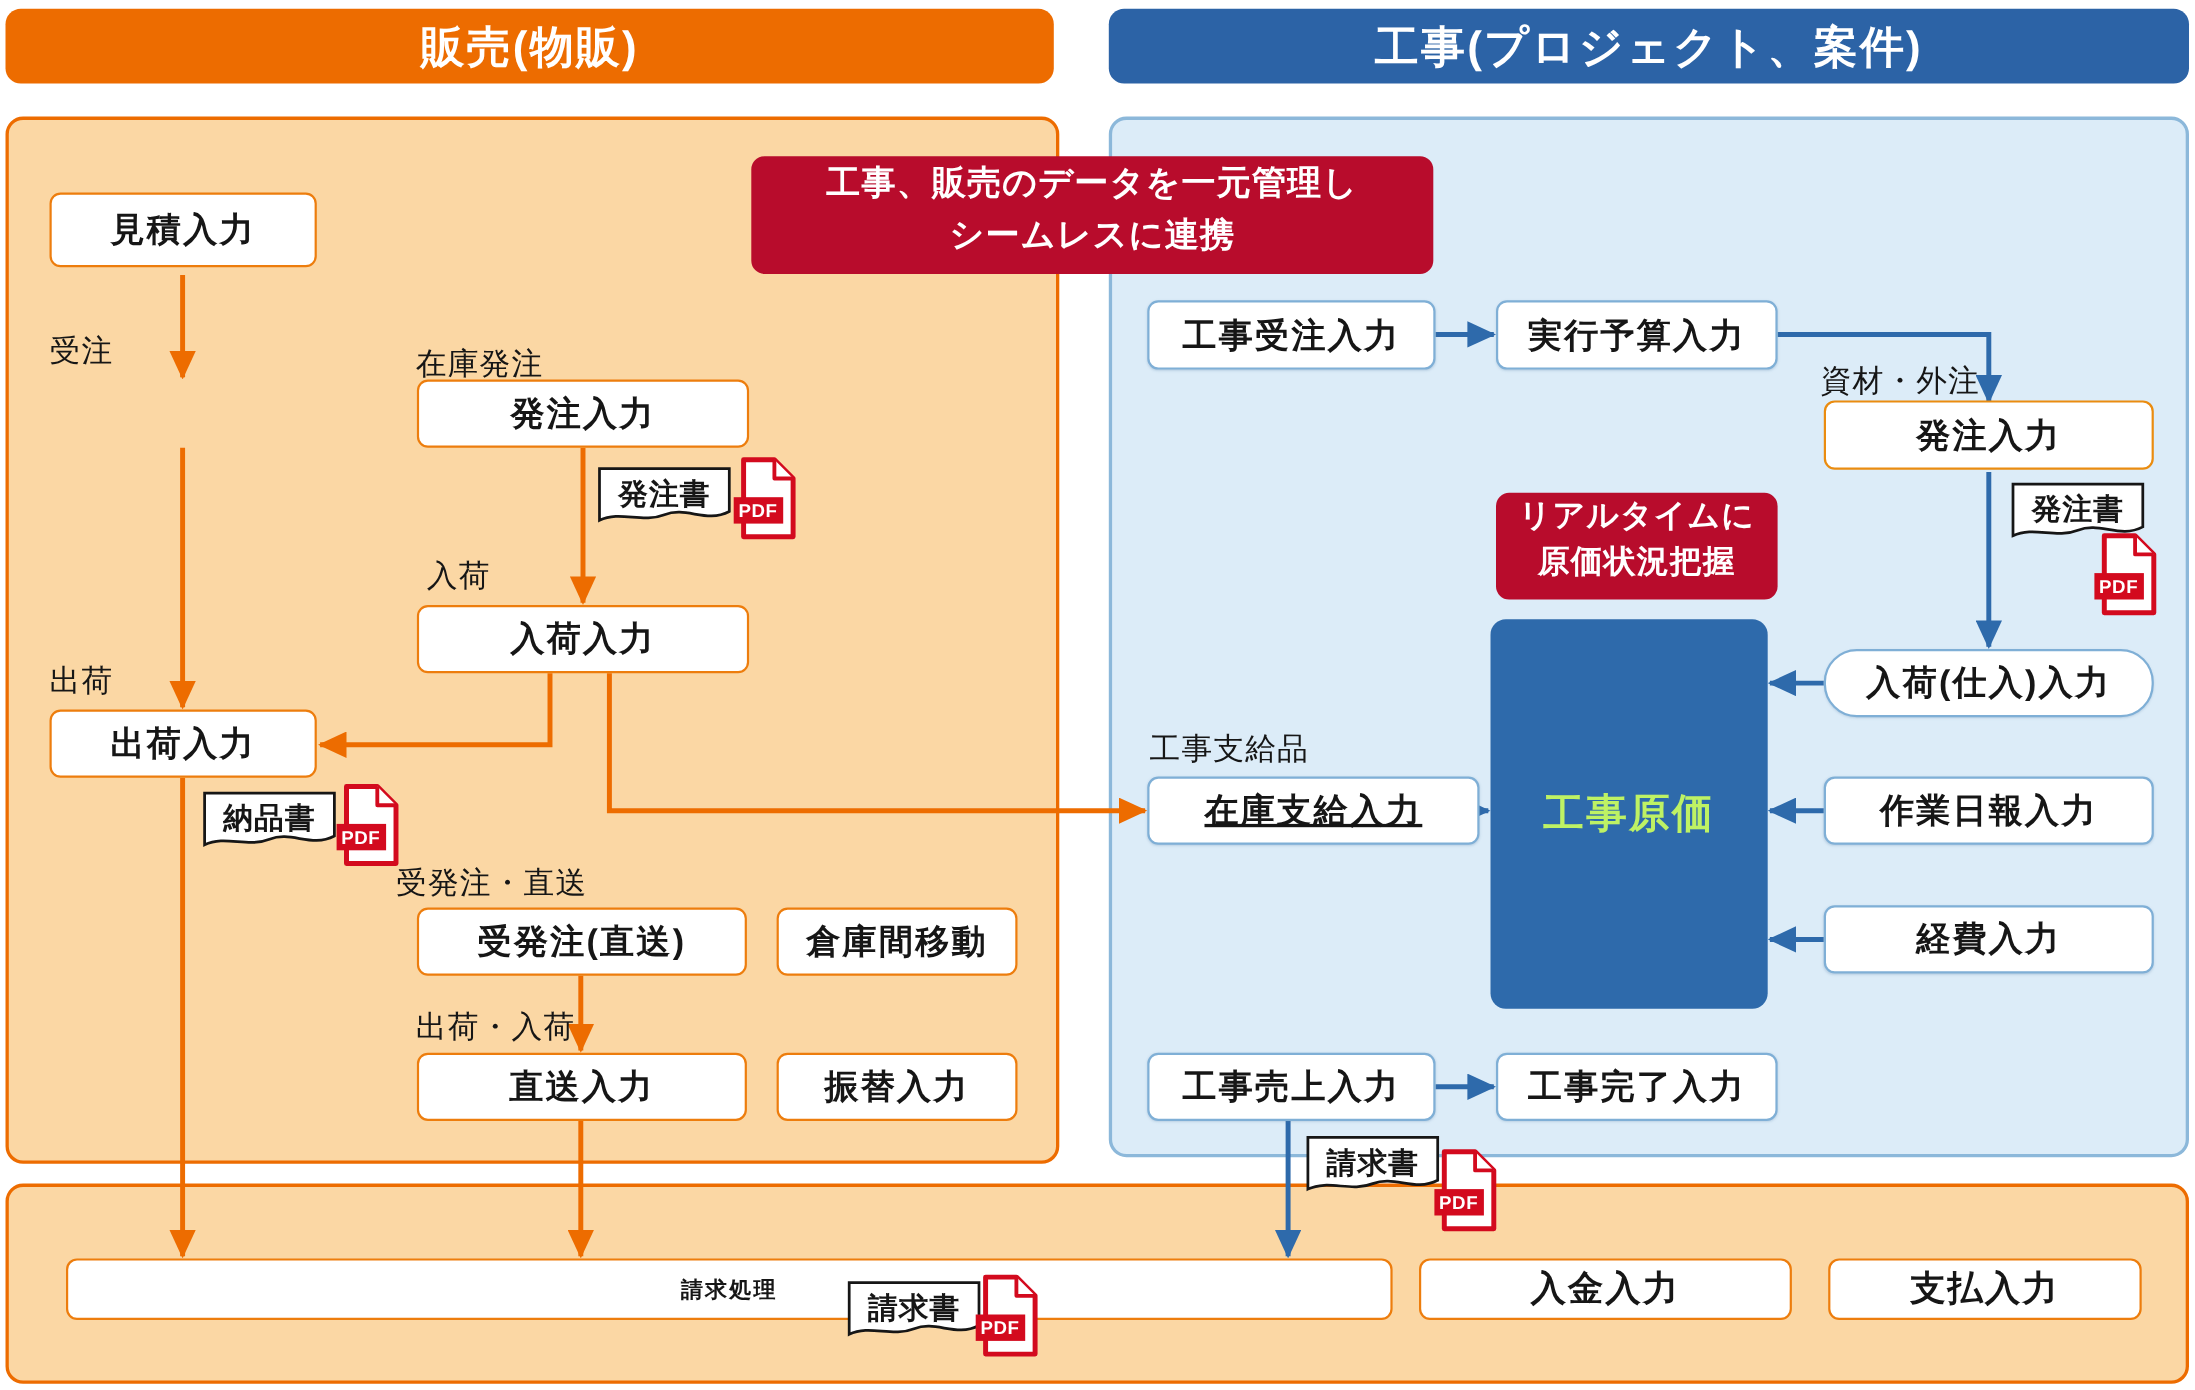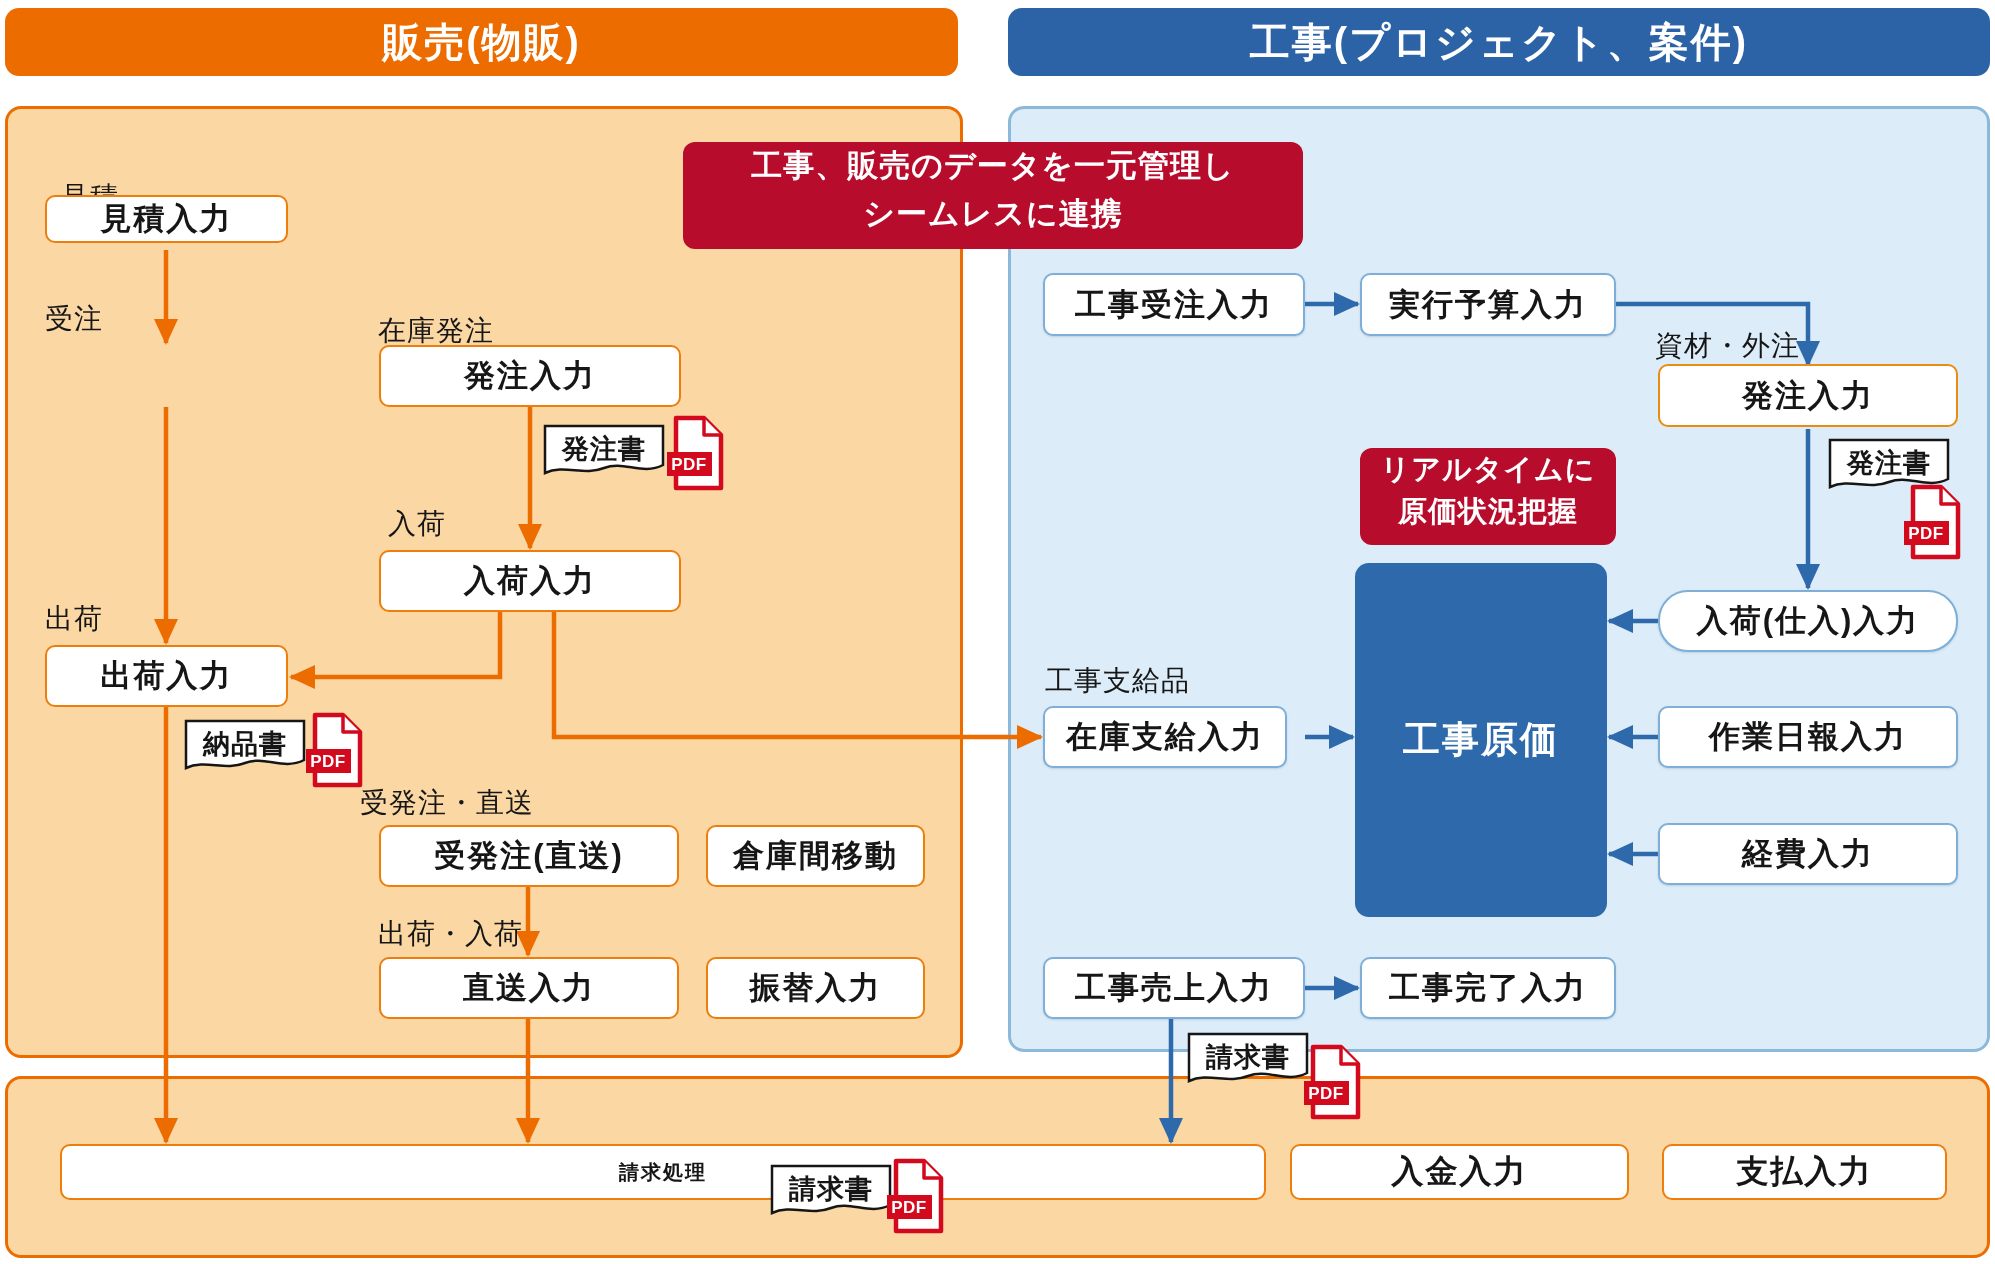--- a/index.html
+++ b/index.html
@@ -20,21 +20,21 @@
   .lbl{position:absolute;font-size:28px;color:#161616;z-index:3;letter-spacing:1px;white-space:nowrap;}
   .box{
     position:absolute;background:#fff;border:2.5px solid #ed7d0d;border-radius:10px;
     display:flex;align-items:center;justify-content:center;font-weight:bold;font-size:31px;
     color:#161616;box-sizing:border-box;z-index:3;letter-spacing:2px;white-space:nowrap;
   }
   .bb{border-color:#7fafd6;box-shadow:0 1px 2px rgba(90,130,170,0.25);}
   .ob2{border-color:#ea8c10;}
   .bigblue{
     position:absolute;background:#2e6aab;border-radius:14px;display:flex;align-items:center;justify-content:center;
-    color:#ffffff;font-weight:bold;font-size:37px;letter-spacing:2px;z-index:3;
+    color:#bef264;font-weight:bold;font-size:37px;letter-spacing:2px;z-index:3;
   }
   .redbox{
     position:absolute;background:#b80c2c;border-radius:12px;display:flex;flex-direction:column;
     align-items:center;justify-content:flex-start;color:#fff;font-weight:bold;z-index:5;text-align:center;
   }
   .redbox.banner{font-size:31px;line-height:1.55;letter-spacing:1px;}
   .redbox.rt{font-size:29px;line-height:1.45;letter-spacing:1px;}
   .tag{position:absolute;z-index:4;}
   .tag text{font-family:"Liberation Sans","DejaVu Sans",sans-serif;font-size:27px;font-weight:600;fill:#161616;letter-spacing:1px;}
   .pdficon{position:absolute;z-index:4;}
@@ -82,21 +82,21 @@
       <path d="M1658,621 H1609" marker-end="url(#ah-b)"></path>
       <path d="M1658,737 H1609" marker-end="url(#ah-b)"></path>
       <path d="M1658,854 H1609" marker-end="url(#ah-b)"></path>
       <path d="M1305,737 H1353" marker-end="url(#ah-b)"></path>
       <path d="M1305,988 H1358" marker-end="url(#ah-b)"></path>
       <path d="M1171,1019 V1142" marker-end="url(#ah-b)"></path>
     </g>
   </svg>
 
   <div class="lbl" style="left:61px;top:143px;margin-top:35px;">見積</div>
-  <div class="box" style="left:45px;top:195px;width:243px;height:48px;">見積入力</div>
+  <div class="box" style="left:45px;top:175px;width:243px;height:68px;">見積入力</div>
 
   <div class="lbl" style="left:45px;top:300px;">受注</div>
 
   <div class="lbl" style="left:378px;top:300px;margin-top:12px;">在庫発注</div>
   <div class="box" style="left:379px;top:345px;width:302px;height:62px;">発注入力</div>
 
   <div class="lbl" style="left:388px;top:505px;">入荷</div>
   <div class="box" style="left:379px;top:550px;width:302px;height:62px;">入荷入力</div>
 
   <div class="lbl" style="left:45px;top:600px;">出荷</div>
@@ -159,21 +159,21 @@
     <span>原価状況把握</span>
   </div>
 
   <div class="bigblue" style="left:1355px;top:563px;width:252px;height:354px;">工事原価</div>
 
   <div class="box bb" style="left:1658px;top:590px;width:300px;height:62px;border-radius:30px;">入荷(仕入)入力</div>
   <div class="box bb" style="left:1658px;top:706px;width:300px;height:62px;">作業日報入力</div>
   <div class="box bb" style="left:1658px;top:823px;width:300px;height:62px;">経費入力</div>
 
   <div class="lbl" style="left:1045px;top:662px;">工事支給品</div>
-  <div class="box bb" style="left:1043px;top:706px;width:244px;height:62px;">在庫支給入力</div>
+  <div class="box bb" style="left:1043px;top:706px;width:302px;height:62px;text-decoration:underline;">在庫支給入力</div>
 
   <div class="box bb" style="left:1043px;top:957px;width:262px;height:62px;">工事売上入力</div>
   <div class="box bb" style="left:1360px;top:957px;width:256px;height:62px;">工事完了入力</div>
 
   <svg class="tag" style="left:1187px;top:1032px;" width="122" height="54" viewBox="0 0 122 54">
     <path d="M2,2 H120 V41 C99,52 81,36 61,44 C41,52 21,40 2,49 Z" fill="#fff" stroke="#161616" stroke-width="2.5"></path>
     <text x="61" y="34" text-anchor="middle">請求書</text>
   </svg>
   <svg class="pdficon" style="left:1303px;top:1044px;" width="58" height="76" viewBox="0 0 58 76">
     <path d="M10,3 H38 L55,20 V73 H10 Z" fill="#fff" stroke="#d30a1e" stroke-width="4.5" stroke-linejoin="round"></path>

